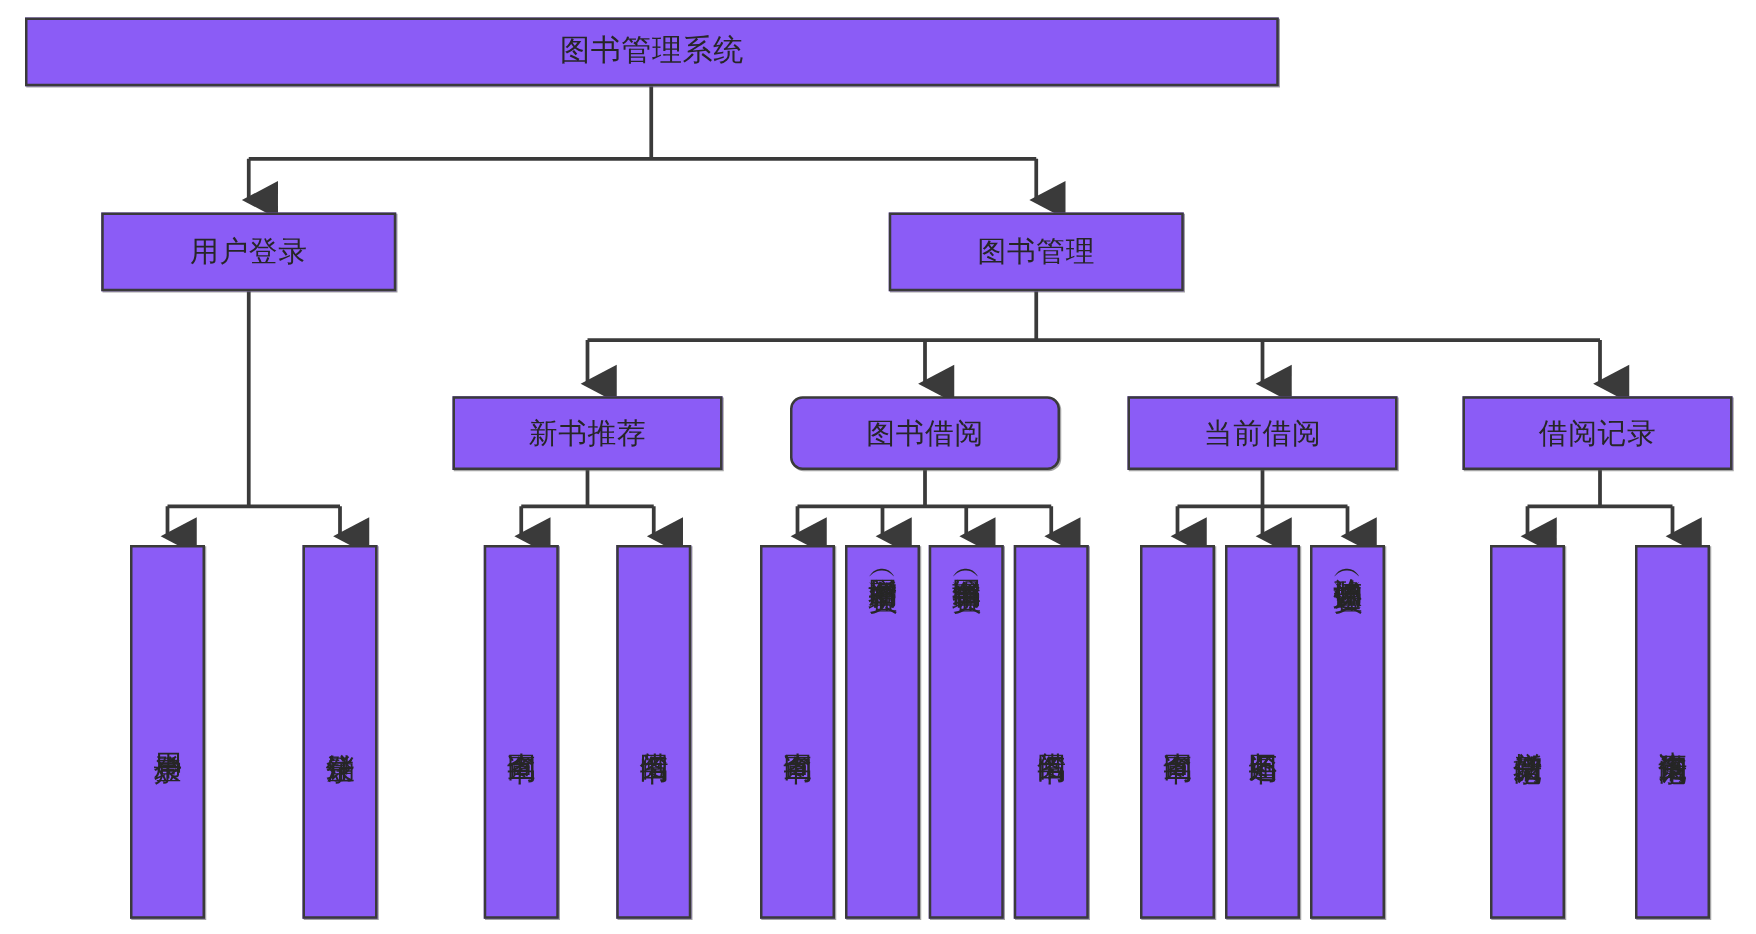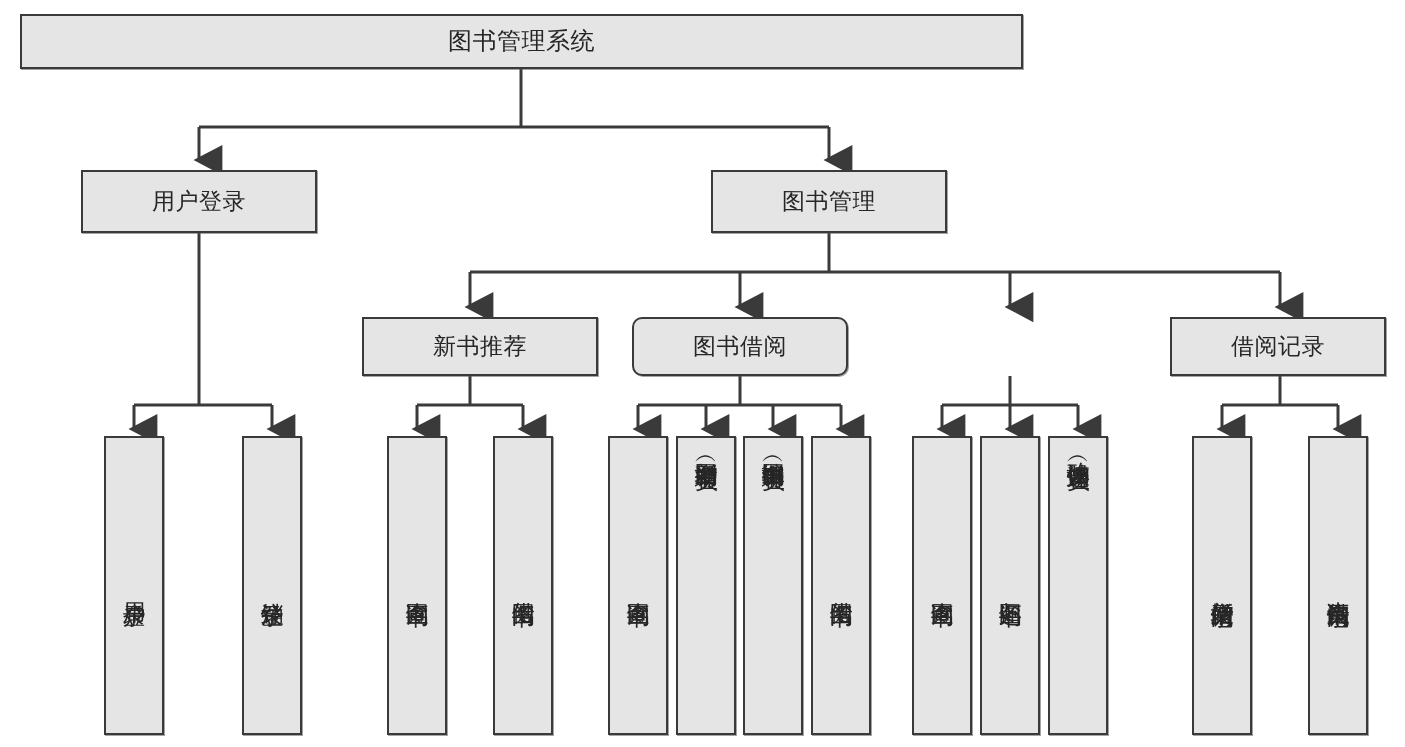--- a/index.html
+++ b/index.html
@@ -22,21 +22,21 @@
     left: 0;
     top: 0;
     width: 1405px;
     height: 747px;
     pointer-events: none;
   }
   .node {
     position: absolute;
     box-sizing: border-box;
     border: 2px solid #3a3a3a;
-    background: #e5e5e5;
+    background: #8b5cf6;
     display: flex;
     align-items: center;
     justify-content: center;
     color: #262626;
     box-shadow: 1px 1px 0 rgba(90,90,90,0.55);
   }
   .node .label {
     display: block;
     text-align: center;
     line-height: 1.18;
@@ -135,28 +135,31 @@
   </div>
 
   <div class="node horiz" style="left:81px; top:170px; width:236px; height:63px;">
     <span class="label">用户登录</span>
   </div>
 
   <div class="node horiz" style="left:711px; top:170px; width:236px; height:63px;">
     <span class="label">图书管理</span>
   </div>
 
-  <div class="node horiz" style="left:362px; top:317px; width:236px; height:59px;">
+  <div class="node horiz" style="left:362px; top:317px; width:216px; height:59px;">
     <span class="label">新书推荐</span>
   </div>
 
   <div class="node horiz" style="left:632px; top:317px; width:216px; height:59px;border-radius:10px;">
     <span class="label">图书借阅</span>
   </div>
 
+  <div class="node horiz" style="left:902px; top:317px; width:216px; height:59px;">
+    <span class="label">当前借阅</span>
+  </div>
 
   <div class="node horiz" style="left:1170px; top:317px; width:216px; height:59px;">
     <span class="label">借阅记录</span>
   </div>
 
   <div class="node vert centered" style="left:104px; top:436px; width:60px; height:299px;">
     <span class="label">用户登录</span>
   </div>
 
   <div class="node vert centered" style="left:242px; top:436px; width:60px; height:299px;">

